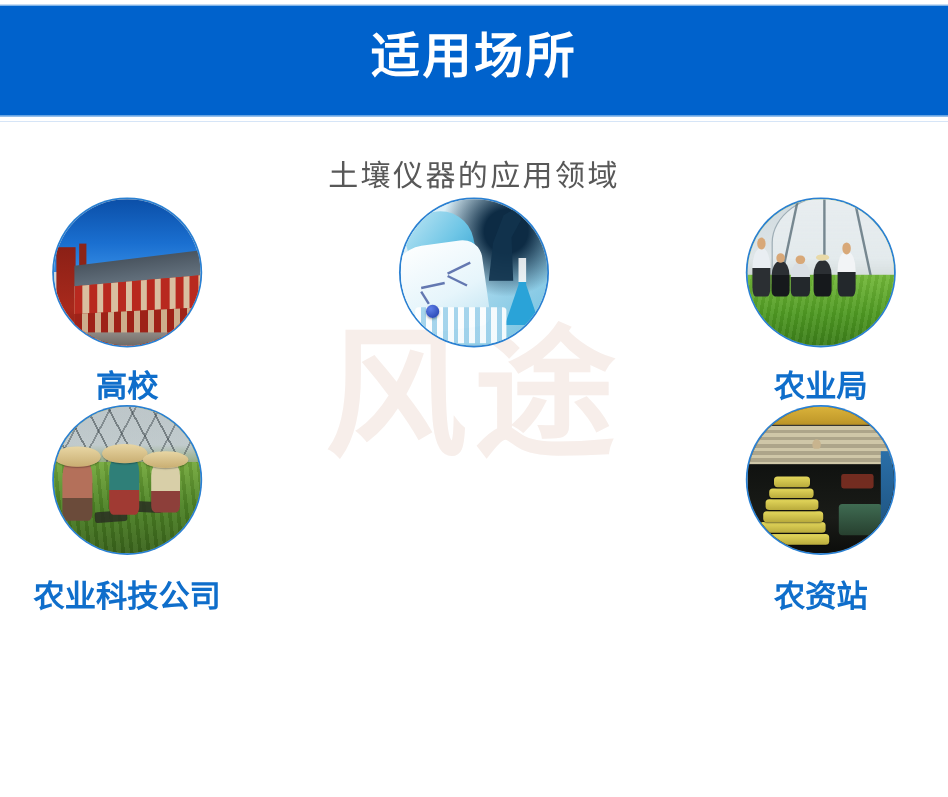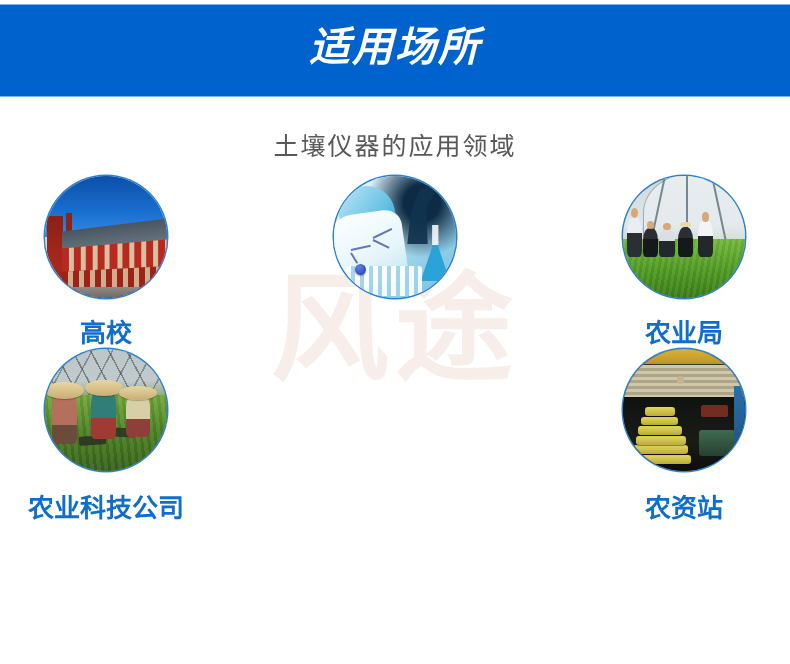--- a/index.html
+++ b/index.html
@@ -21,21 +21,20 @@
     position: absolute;
     left: 0;
     top: 0;
     width: 790px;
     height: 101px;
     background: #0062cc;
     box-sizing: border-box;
     border-top: 4px solid #ffffff;
     border-bottom: 4px solid #ffffff;
     overflow: hidden;
-    font-style: italic;
   }
   .banner-rule-top {
     position: absolute;
     left: 0;
     top: 0;
     width: 100%;
     height: 1px;
     background: #7fb3e8;
   }
   .banner-rule-bottom {
@@ -109,21 +108,21 @@
     font-family: "DejaVu Sans", "Liberation Sans", sans-serif;
   }
   .watermark .wm-mark {
     color: #f7eeea;
   }
 
   
   .grid {
     position: absolute;
     left: 0;
-    top: 176px;
+    top: 166px;
     width: 674px;
     z-index: 3;
   }
   .row {
     display: flex;
     width: 790px;
     box-sizing: border-box;
     padding: 0 18px;
     justify-content: space-between;
   }

